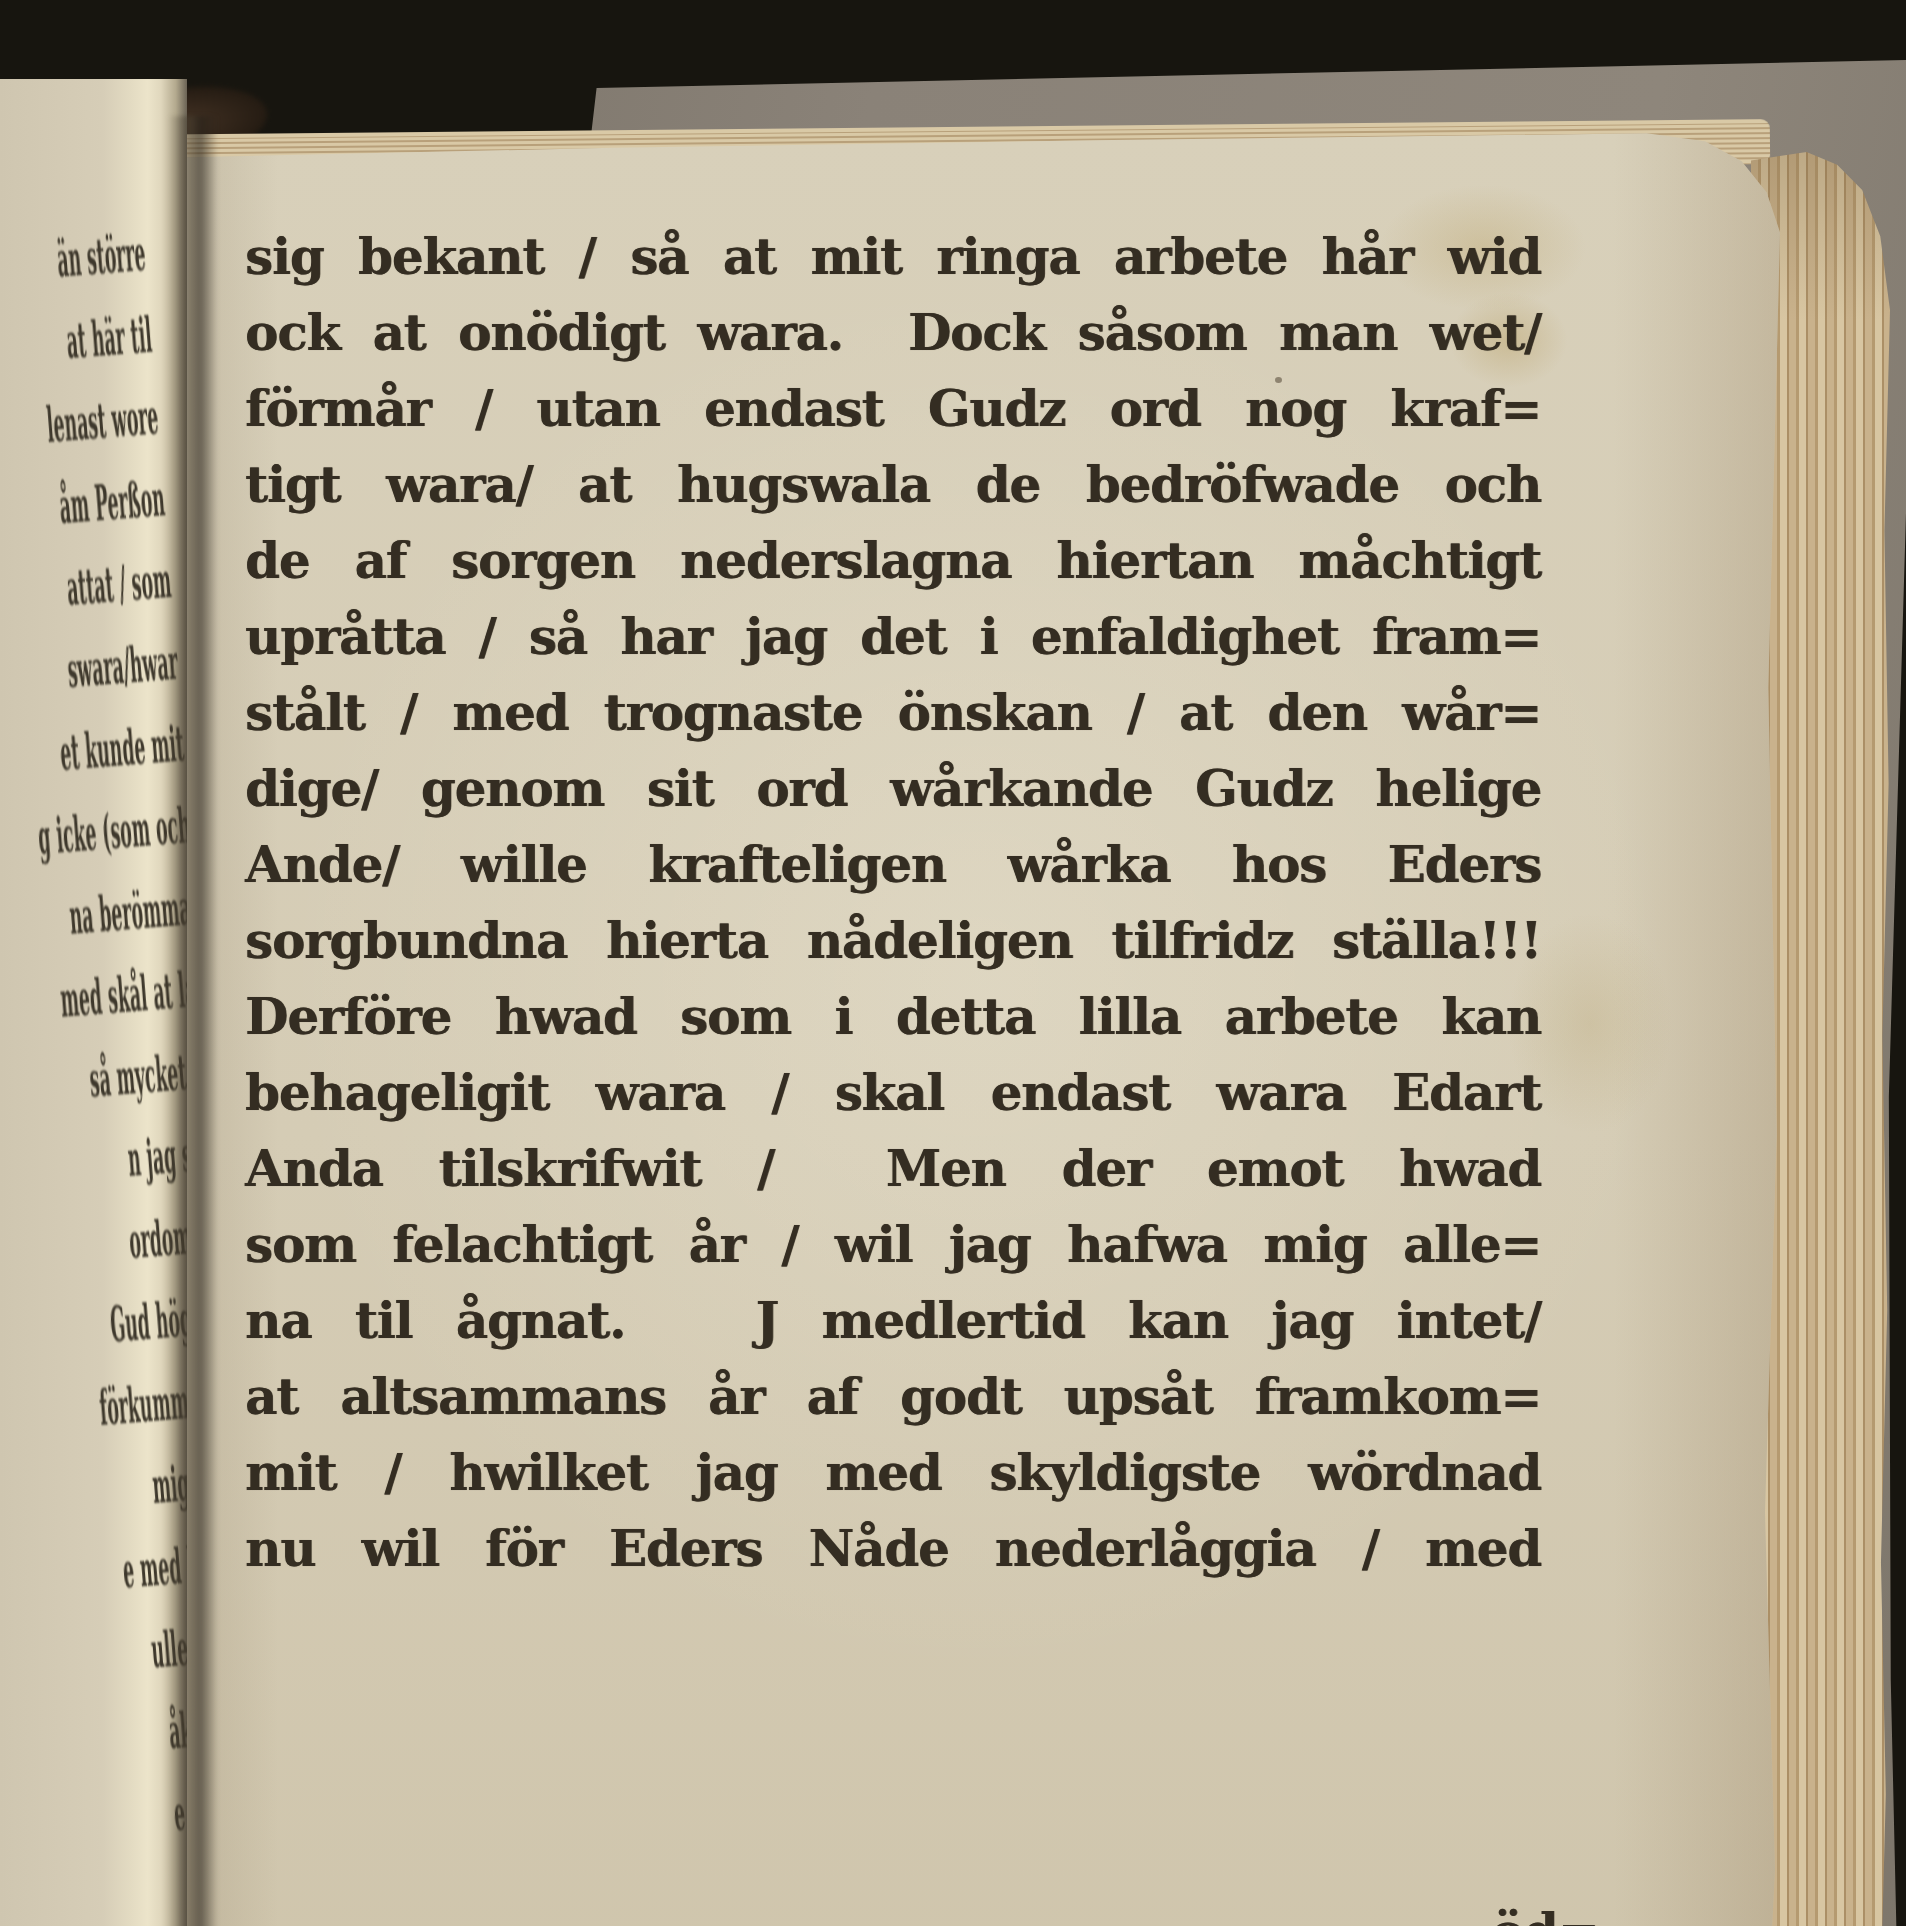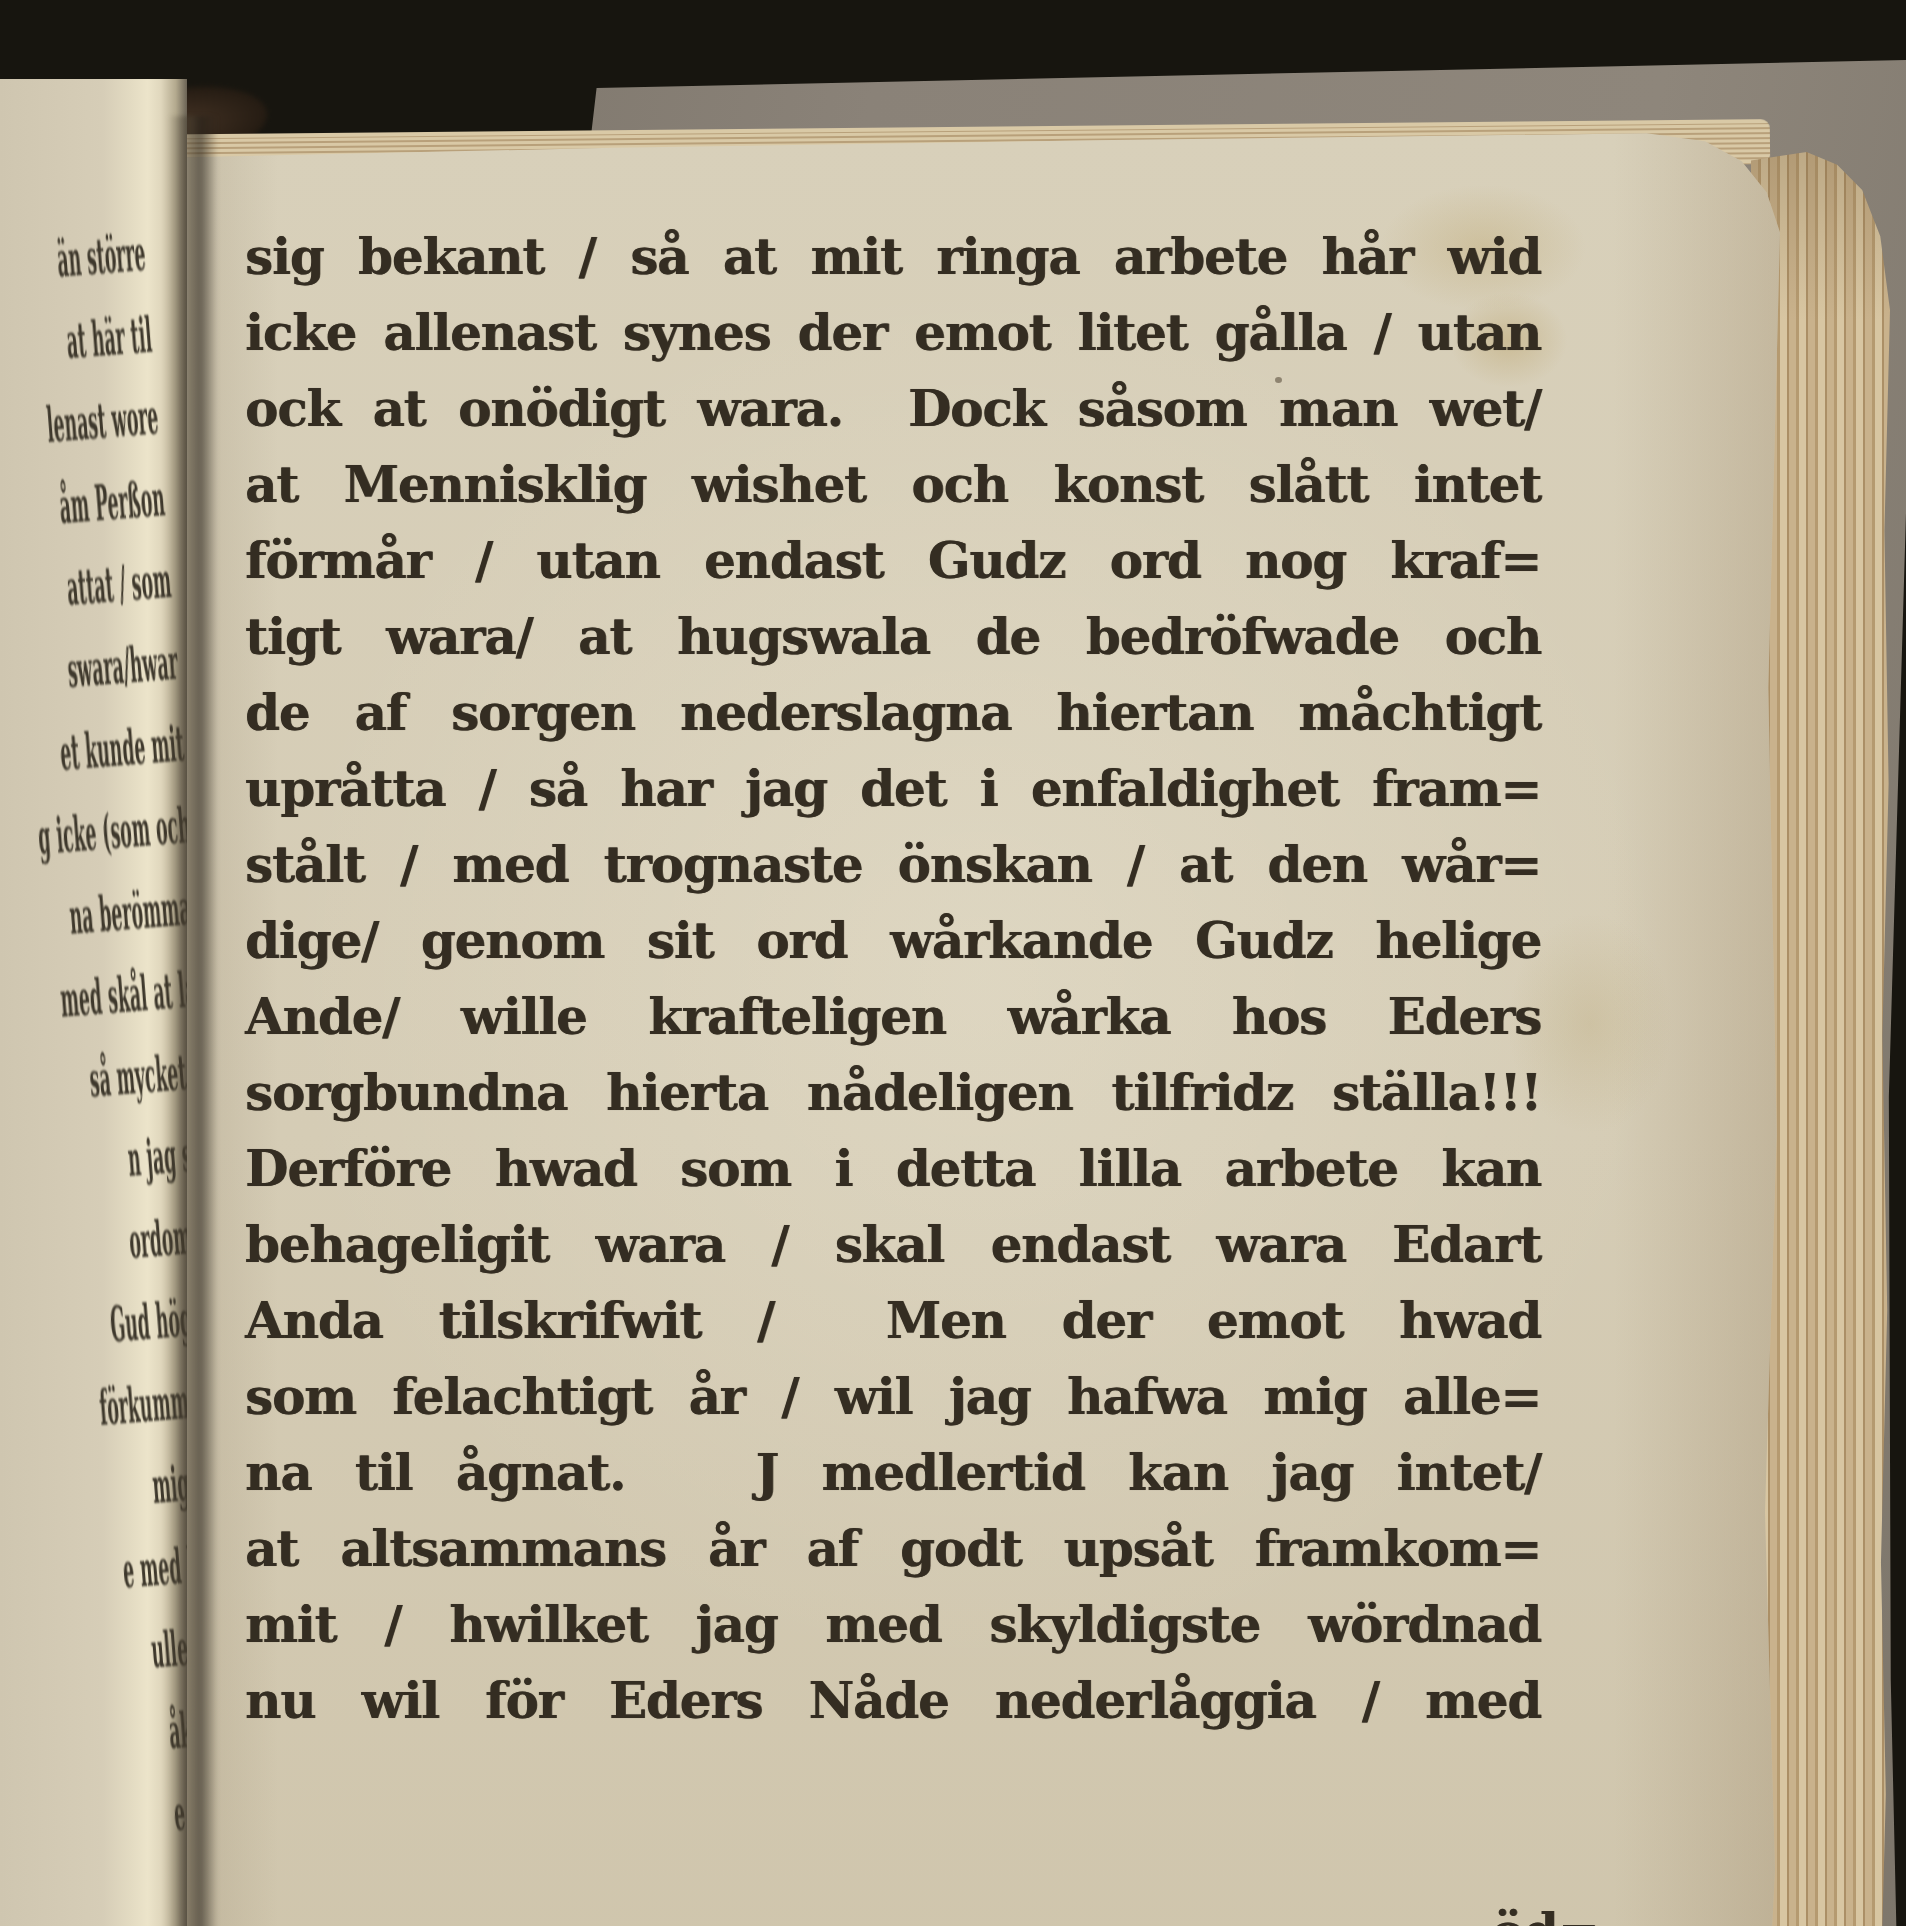--- a/index.html
+++ b/index.html
@@ -83,23 +83,21 @@
     <div class="stain stain-a"></div>
     <div class="stain stain-b"></div>
     <div class="stain stain-c"></div>
 
     <div class="stain speck-2"></div>
 
     <div class="ghost">OLAUS LIDEMER.</div>
 
     <div class="text-block">
         <div class="text-line">sig bekant / så at mit ringa arbete hår wid</div>
-        <div class="text-line">icke allenast synes der emot litet gålla / utan</div>
         <div class="text-line">ock at onödigt wara.  Dock såsom man wet/</div>
-        <div class="text-line">at Mennisklig wishet och konst slått intet</div>
         <div class="text-line">förmår / utan endast Gudz ord nog kraf=</div>
         <div class="text-line">tigt wara/ at hugswala de bedröfwade och</div>
         <div class="text-line">de af sorgen nederslagna hiertan måchtigt</div>
         <div class="text-line">upråtta / så har jag det i enfaldighet fram=</div>
         <div class="text-line">stålt / med trognaste önskan / at den wår=</div>
         <div class="text-line">dige/ genom sit ord wårkande Gudz helige</div>
         <div class="text-line">Ande/ wille krafteligen wårka hos Eders</div>
         <div class="text-line">sorgbundna hierta nådeligen tilfridz ställa!!!</div>
         <div class="text-line">Derföre hwad som i detta lilla arbete kan</div>
         <div class="text-line">behageligit wara / skal endast wara Edart</div>

